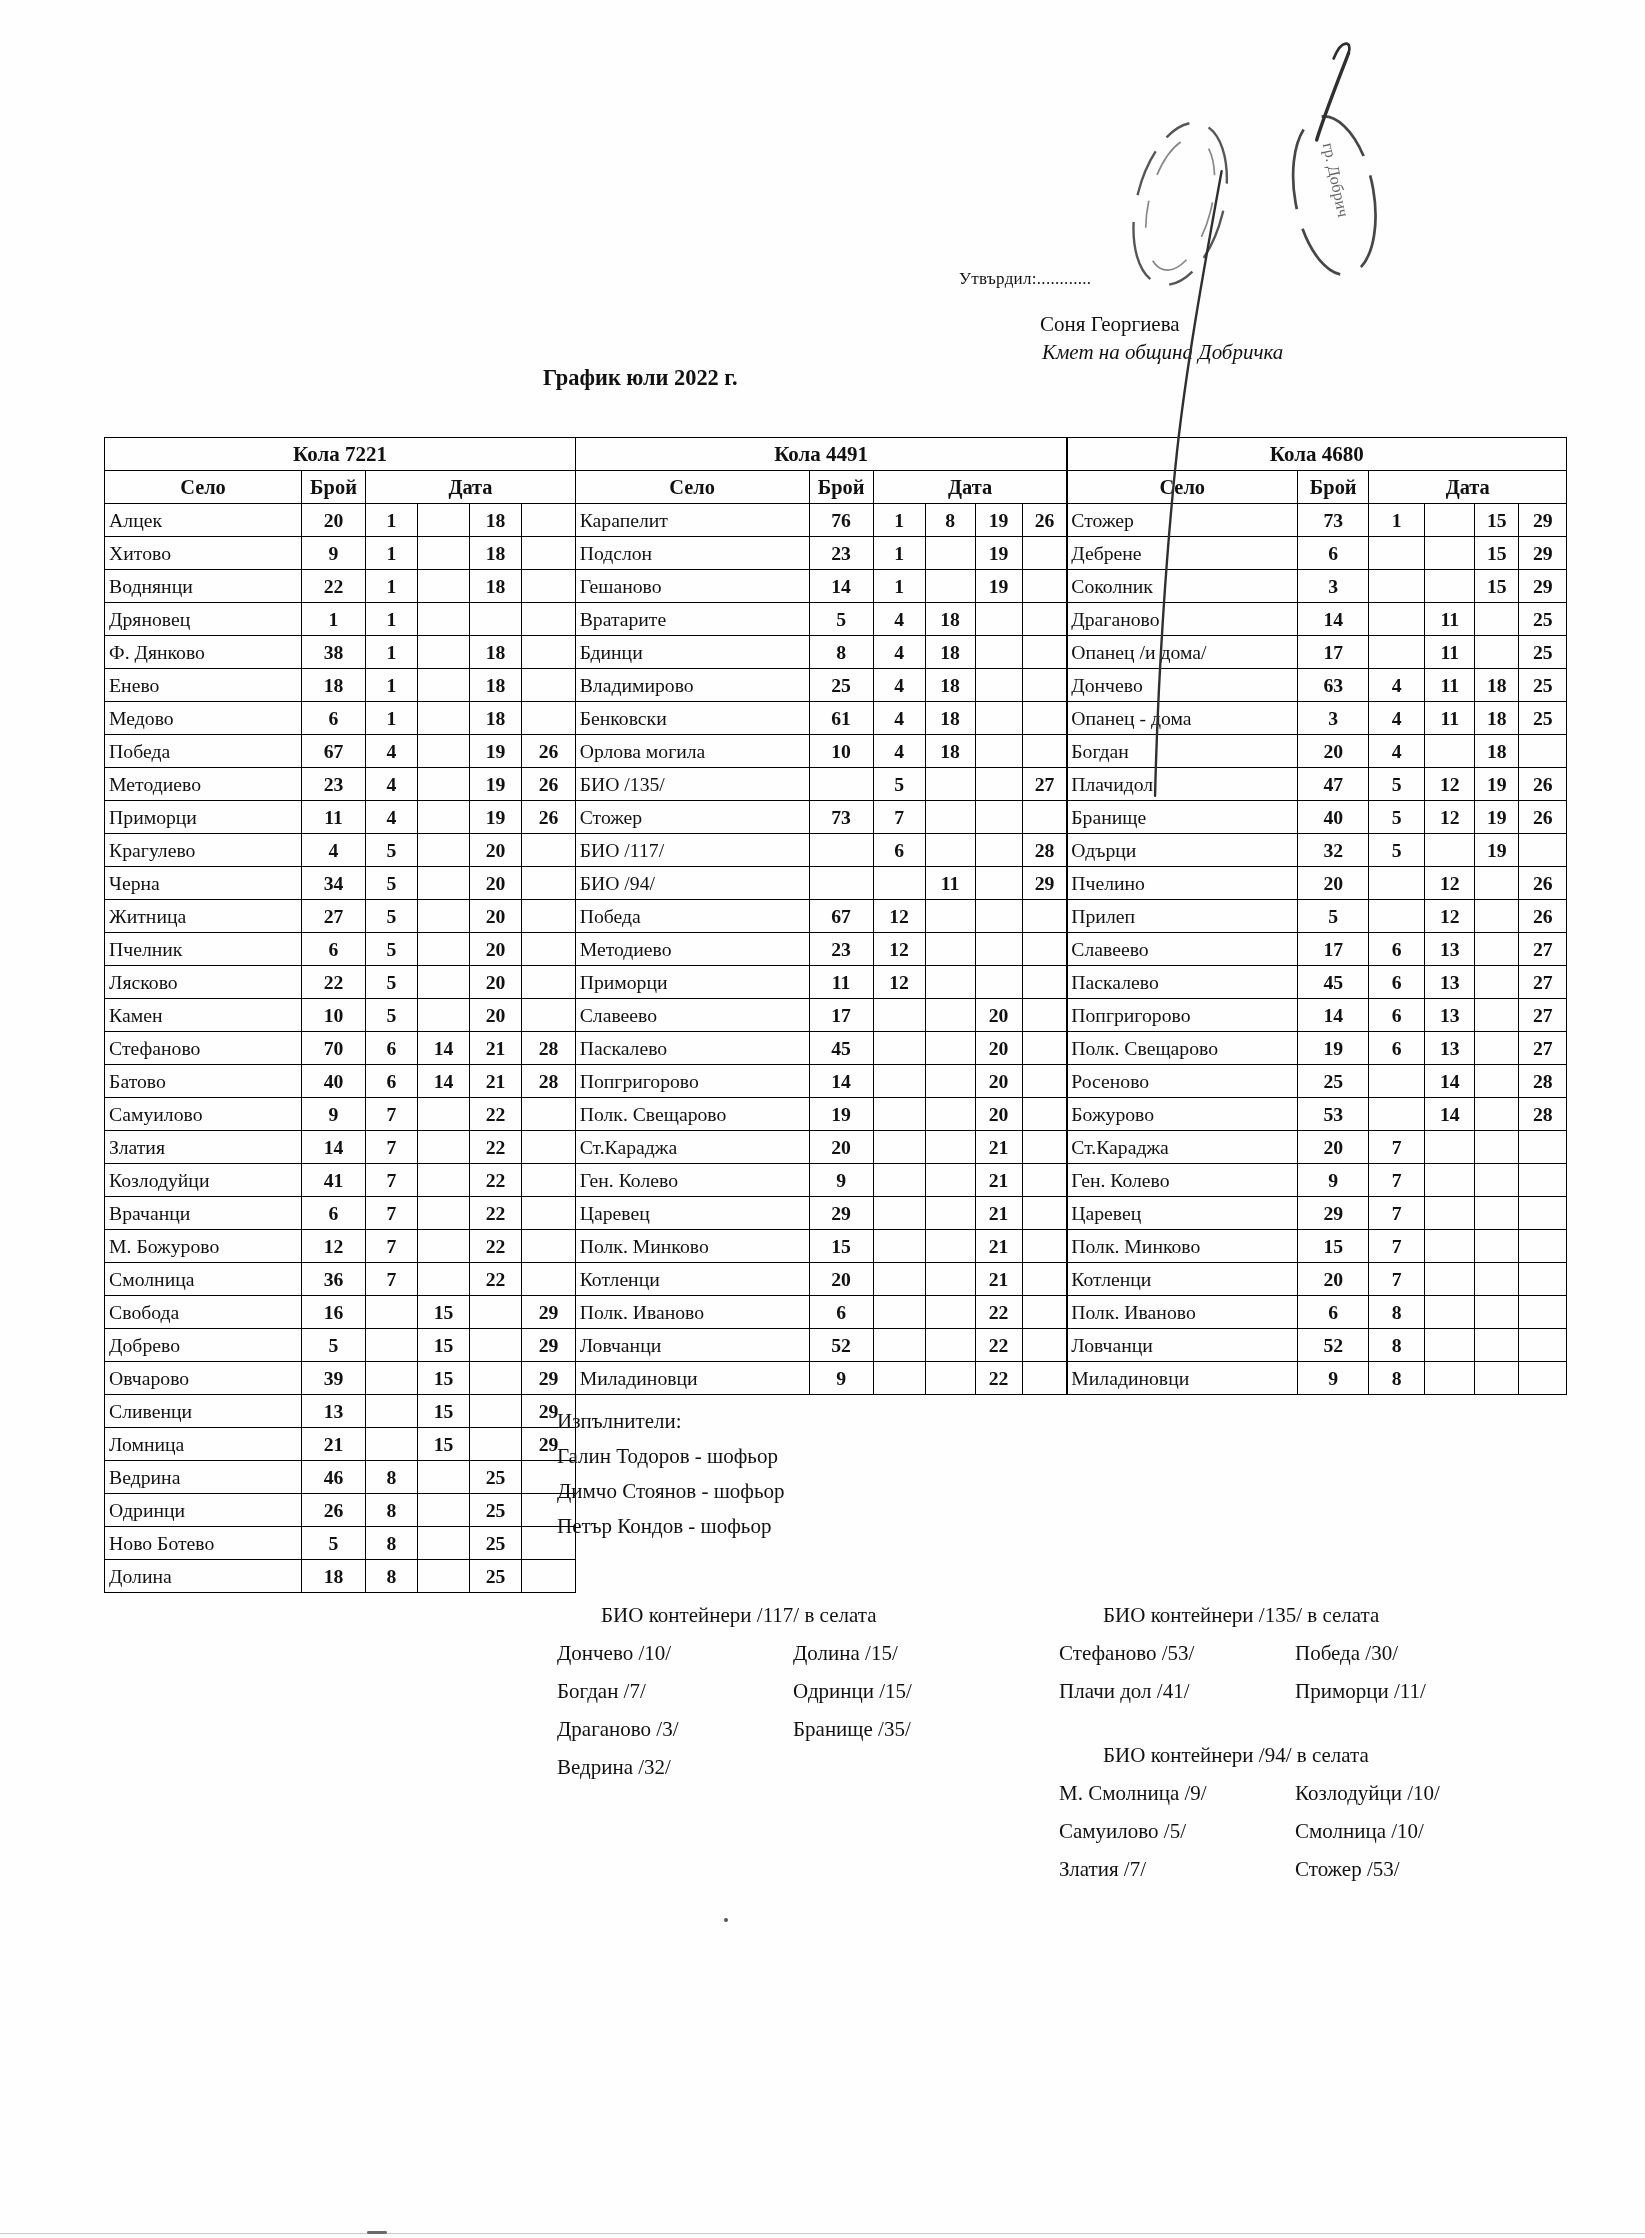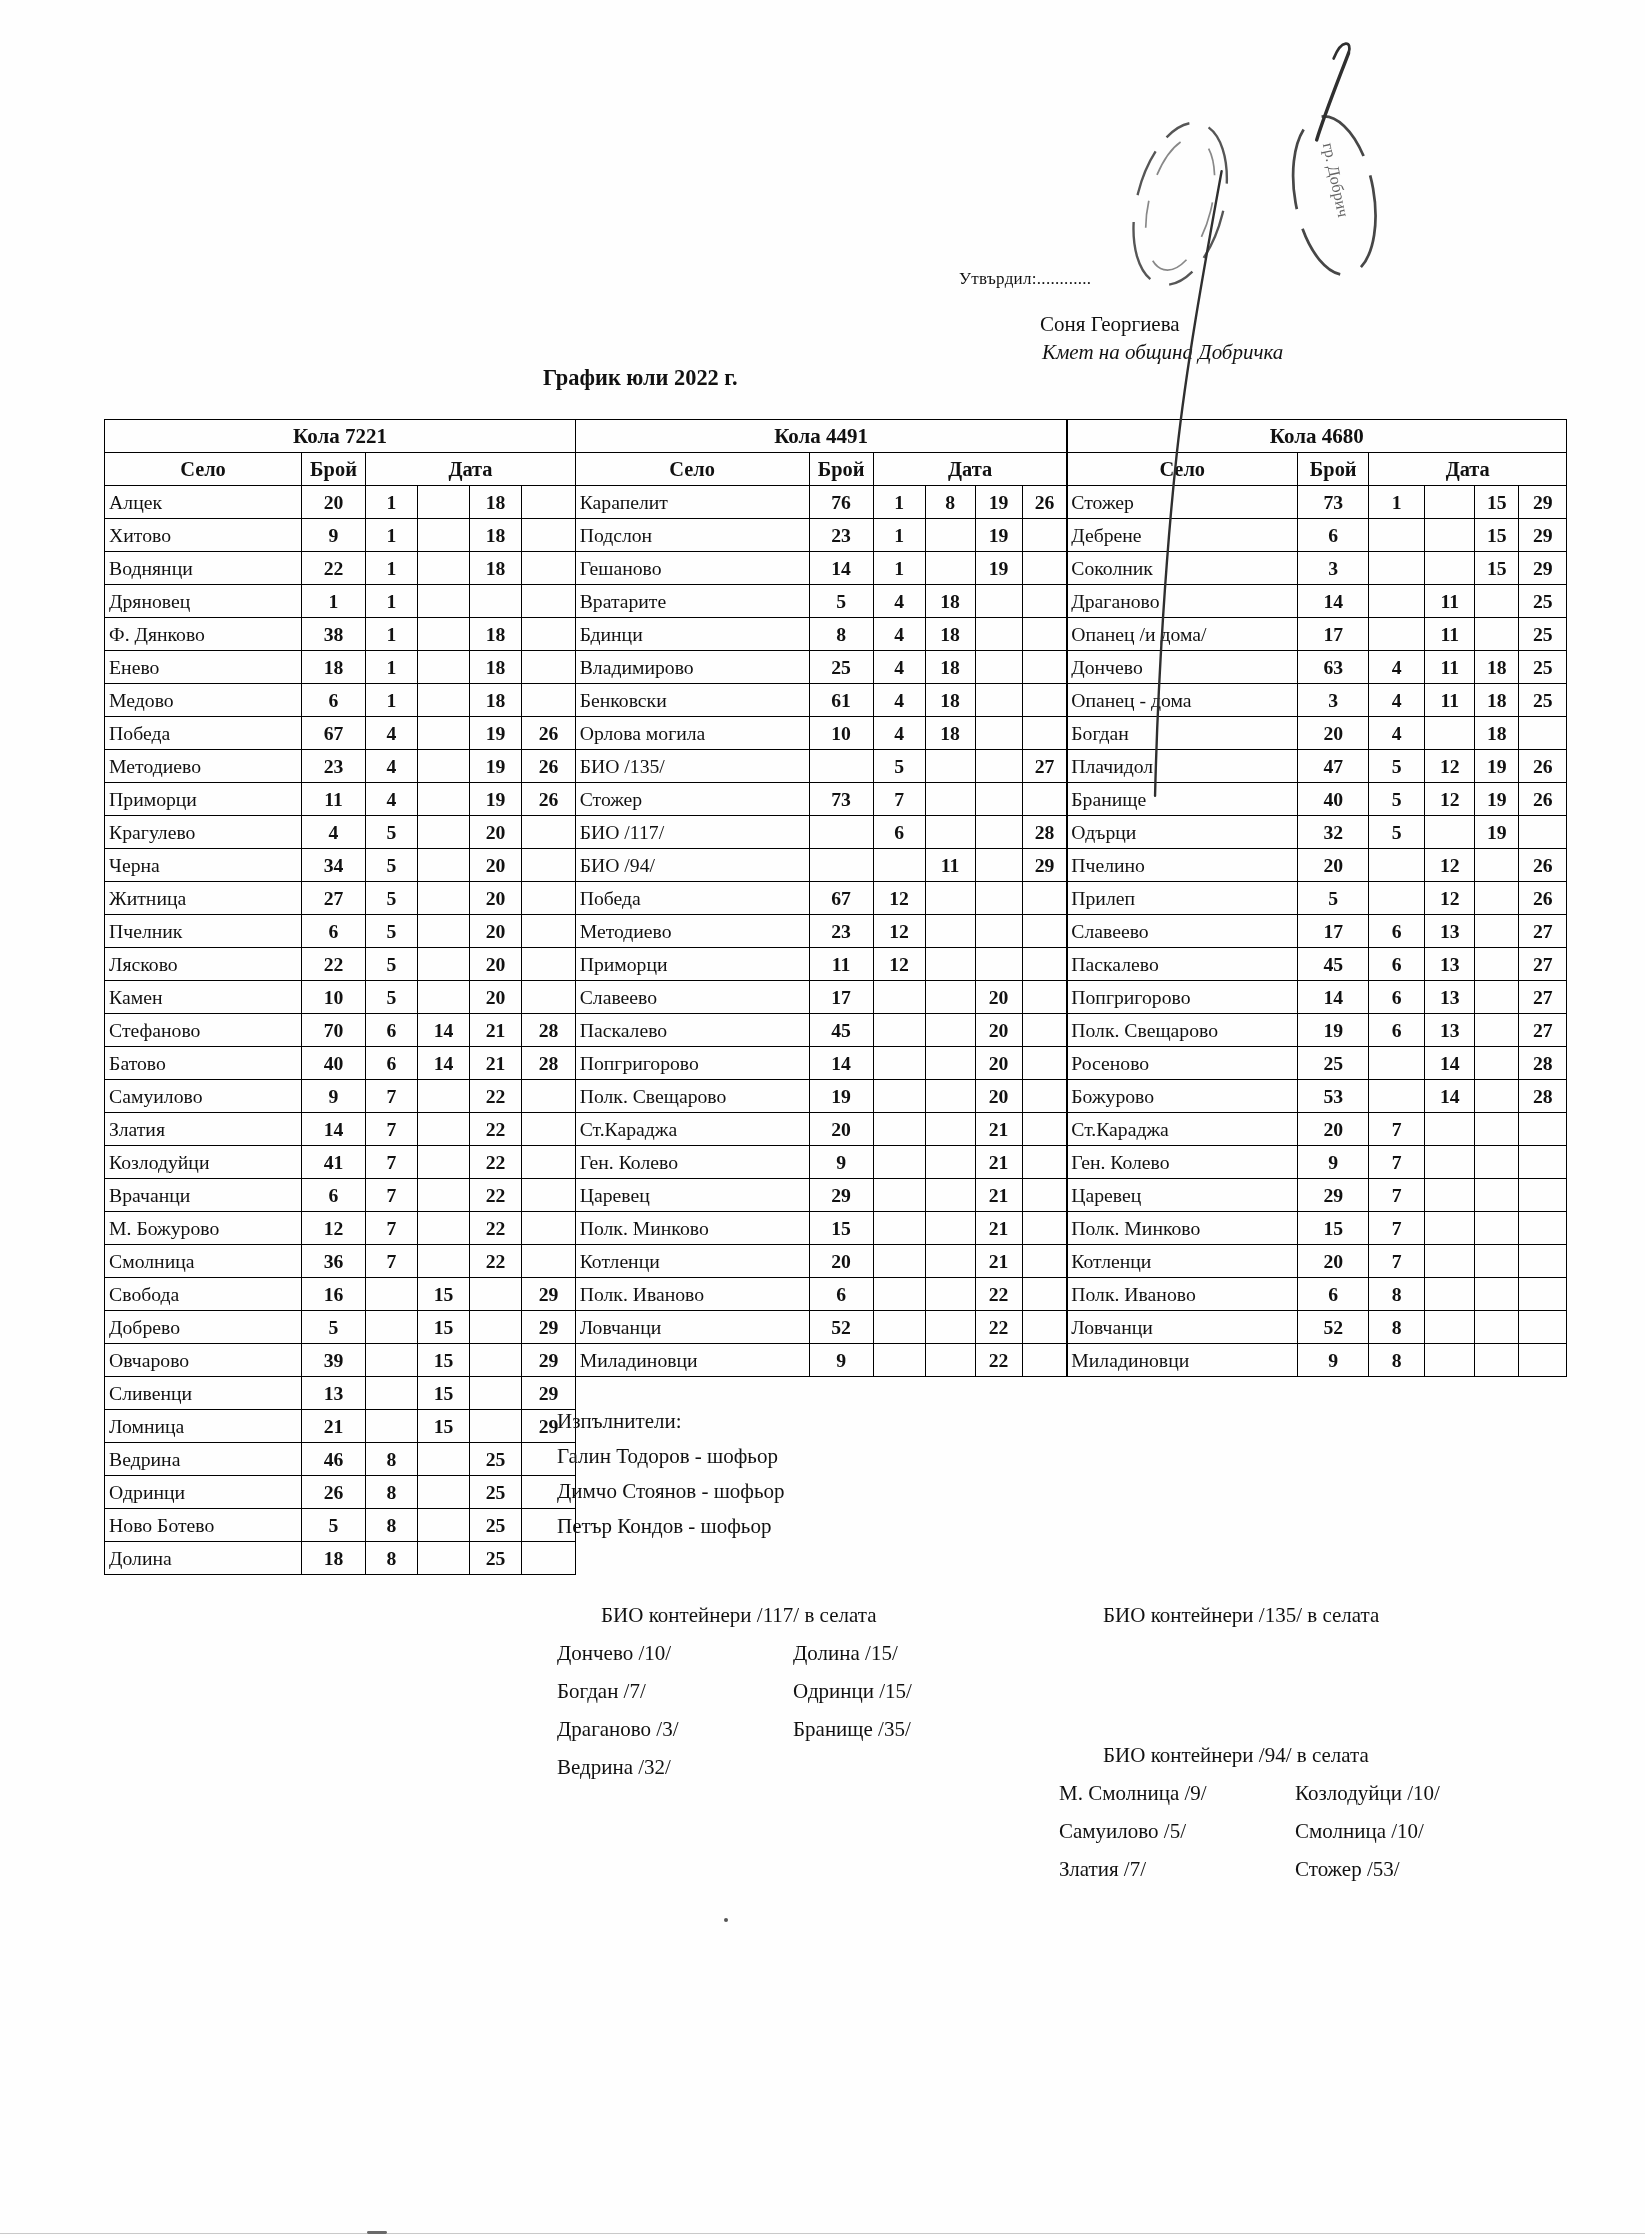--- a/index.html
+++ b/index.html
@@ -14,21 +14,21 @@
   }
   .abs { position: absolute; }
 
   
   .approve-label   { left: 959px; top: 257px; font-size: 17px; letter-spacing: 0.3px; margin-top: 12px; }
   .approver-name   { left: 1040px; top: 312px; font-size: 21px; }
   .approver-role   { left: 1042px; top: 340px; font-size: 21px; font-style: italic; }
   .doc-title       { left: 543px;  top: 365px; font-size: 22.4px; font-weight: bold; }
 
   
-  .tables { left: 81px; top: 419px; display: flex; align-items: flex-start; padding-left: 23px; }
+  .tables { left: 81px; top: 437px; display: flex; align-items: flex-start; padding-left: 23px; }
   table.car-table { border-collapse: collapse; table-layout: fixed; }
   table.car-table + table.car-table { margin-left: -1.4px; }
   .car-table td {
     border: 1.4px solid #000;
     height: 33px;
     font-size: 19.7px;
     padding: 0 4.1px;
     overflow: hidden;
     white-space: nowrap;
   }
@@ -846,20 +846,30 @@
       </div>
       <div>
         <div class="bio-item">Долина /15/</div>
         <div class="bio-item">Одринци /15/</div>
         <div class="bio-item">Бранище /35/</div>
       </div>
     </div>
 </div>
 <div class="bio-block" id="bio-1">
   <div class="bio-title">БИО контейнери /135/ в селата</div>
+  <div class="bio-cols">
+      <div class="bio-col-1">
+        <div class="bio-item">Стефаново /53/</div>
+        <div class="bio-item">Плачи дол /41/</div>
+      </div>
+      <div>
+        <div class="bio-item">Победа /30/</div>
+        <div class="bio-item">Приморци /11/</div>
+      </div>
+    </div>
 </div>
 <div class="bio-block" id="bio-2">
   <div class="bio-title">БИО контейнери /94/ в селата</div>
   <div class="bio-cols">
       <div class="bio-col-1">
         <div class="bio-item">М. Смолница /9/</div>
         <div class="bio-item">Самуилово /5/</div>
         <div class="bio-item">Златия /7/</div>
       </div>
       <div>

